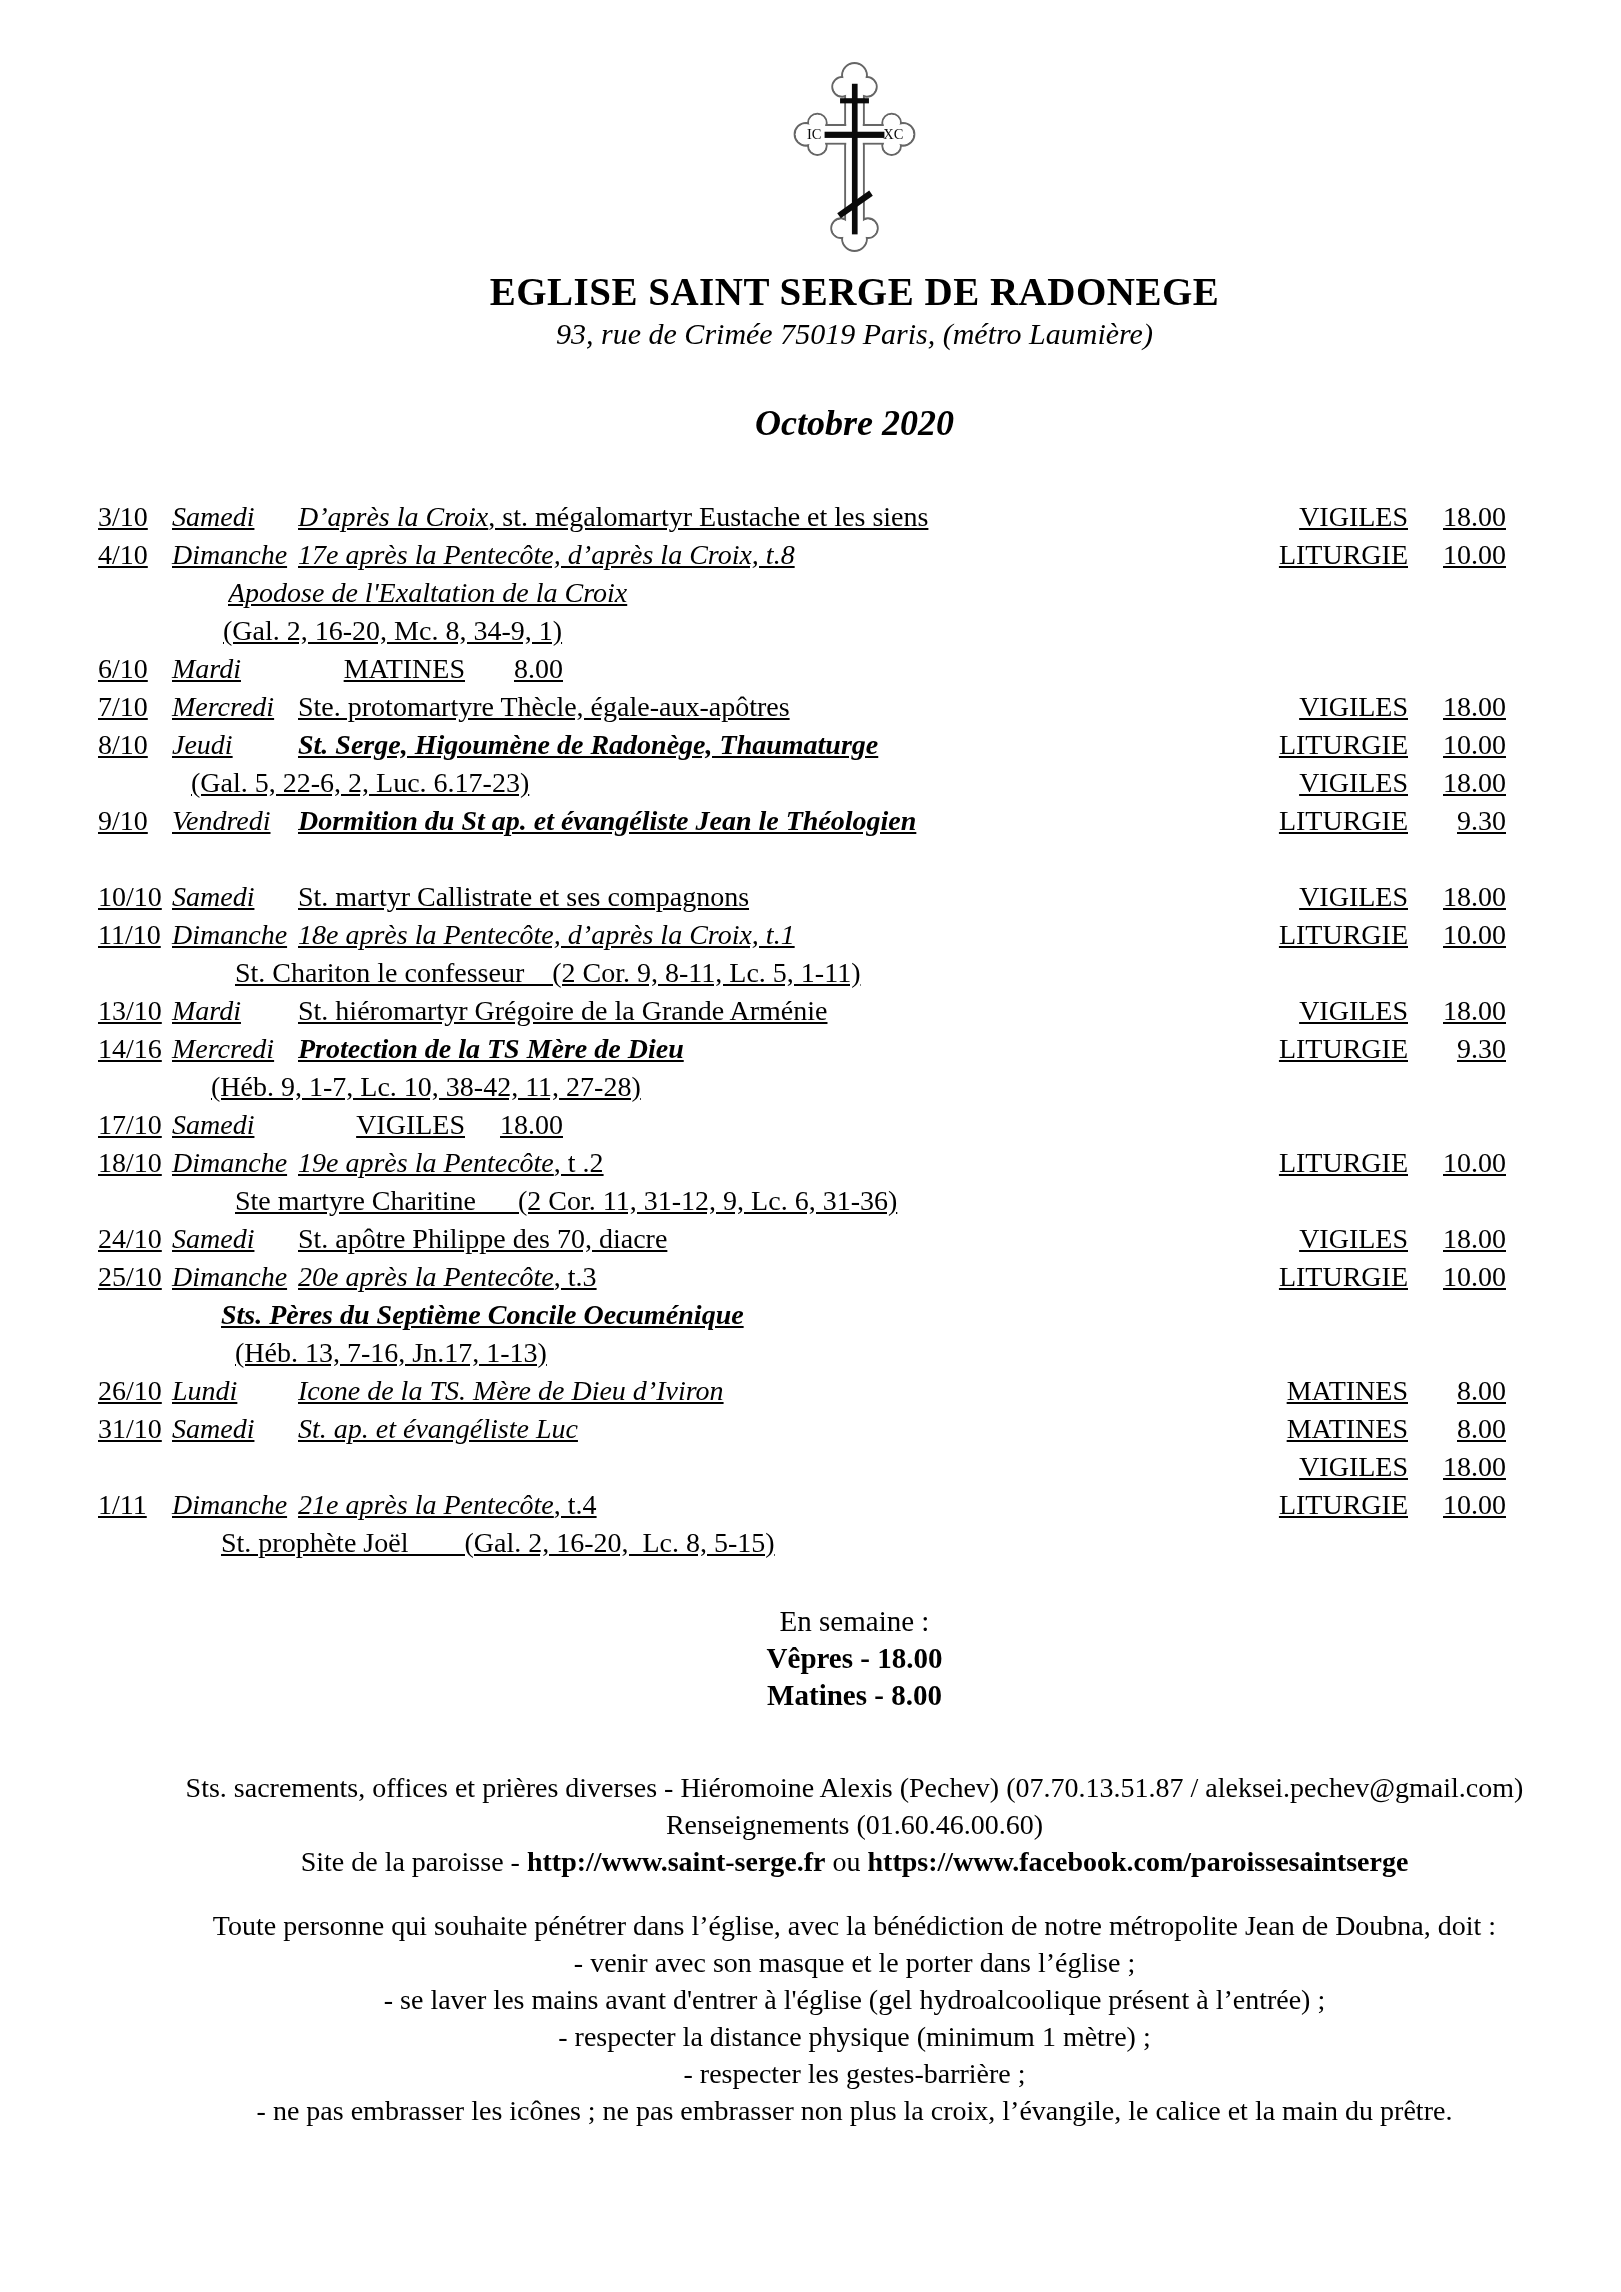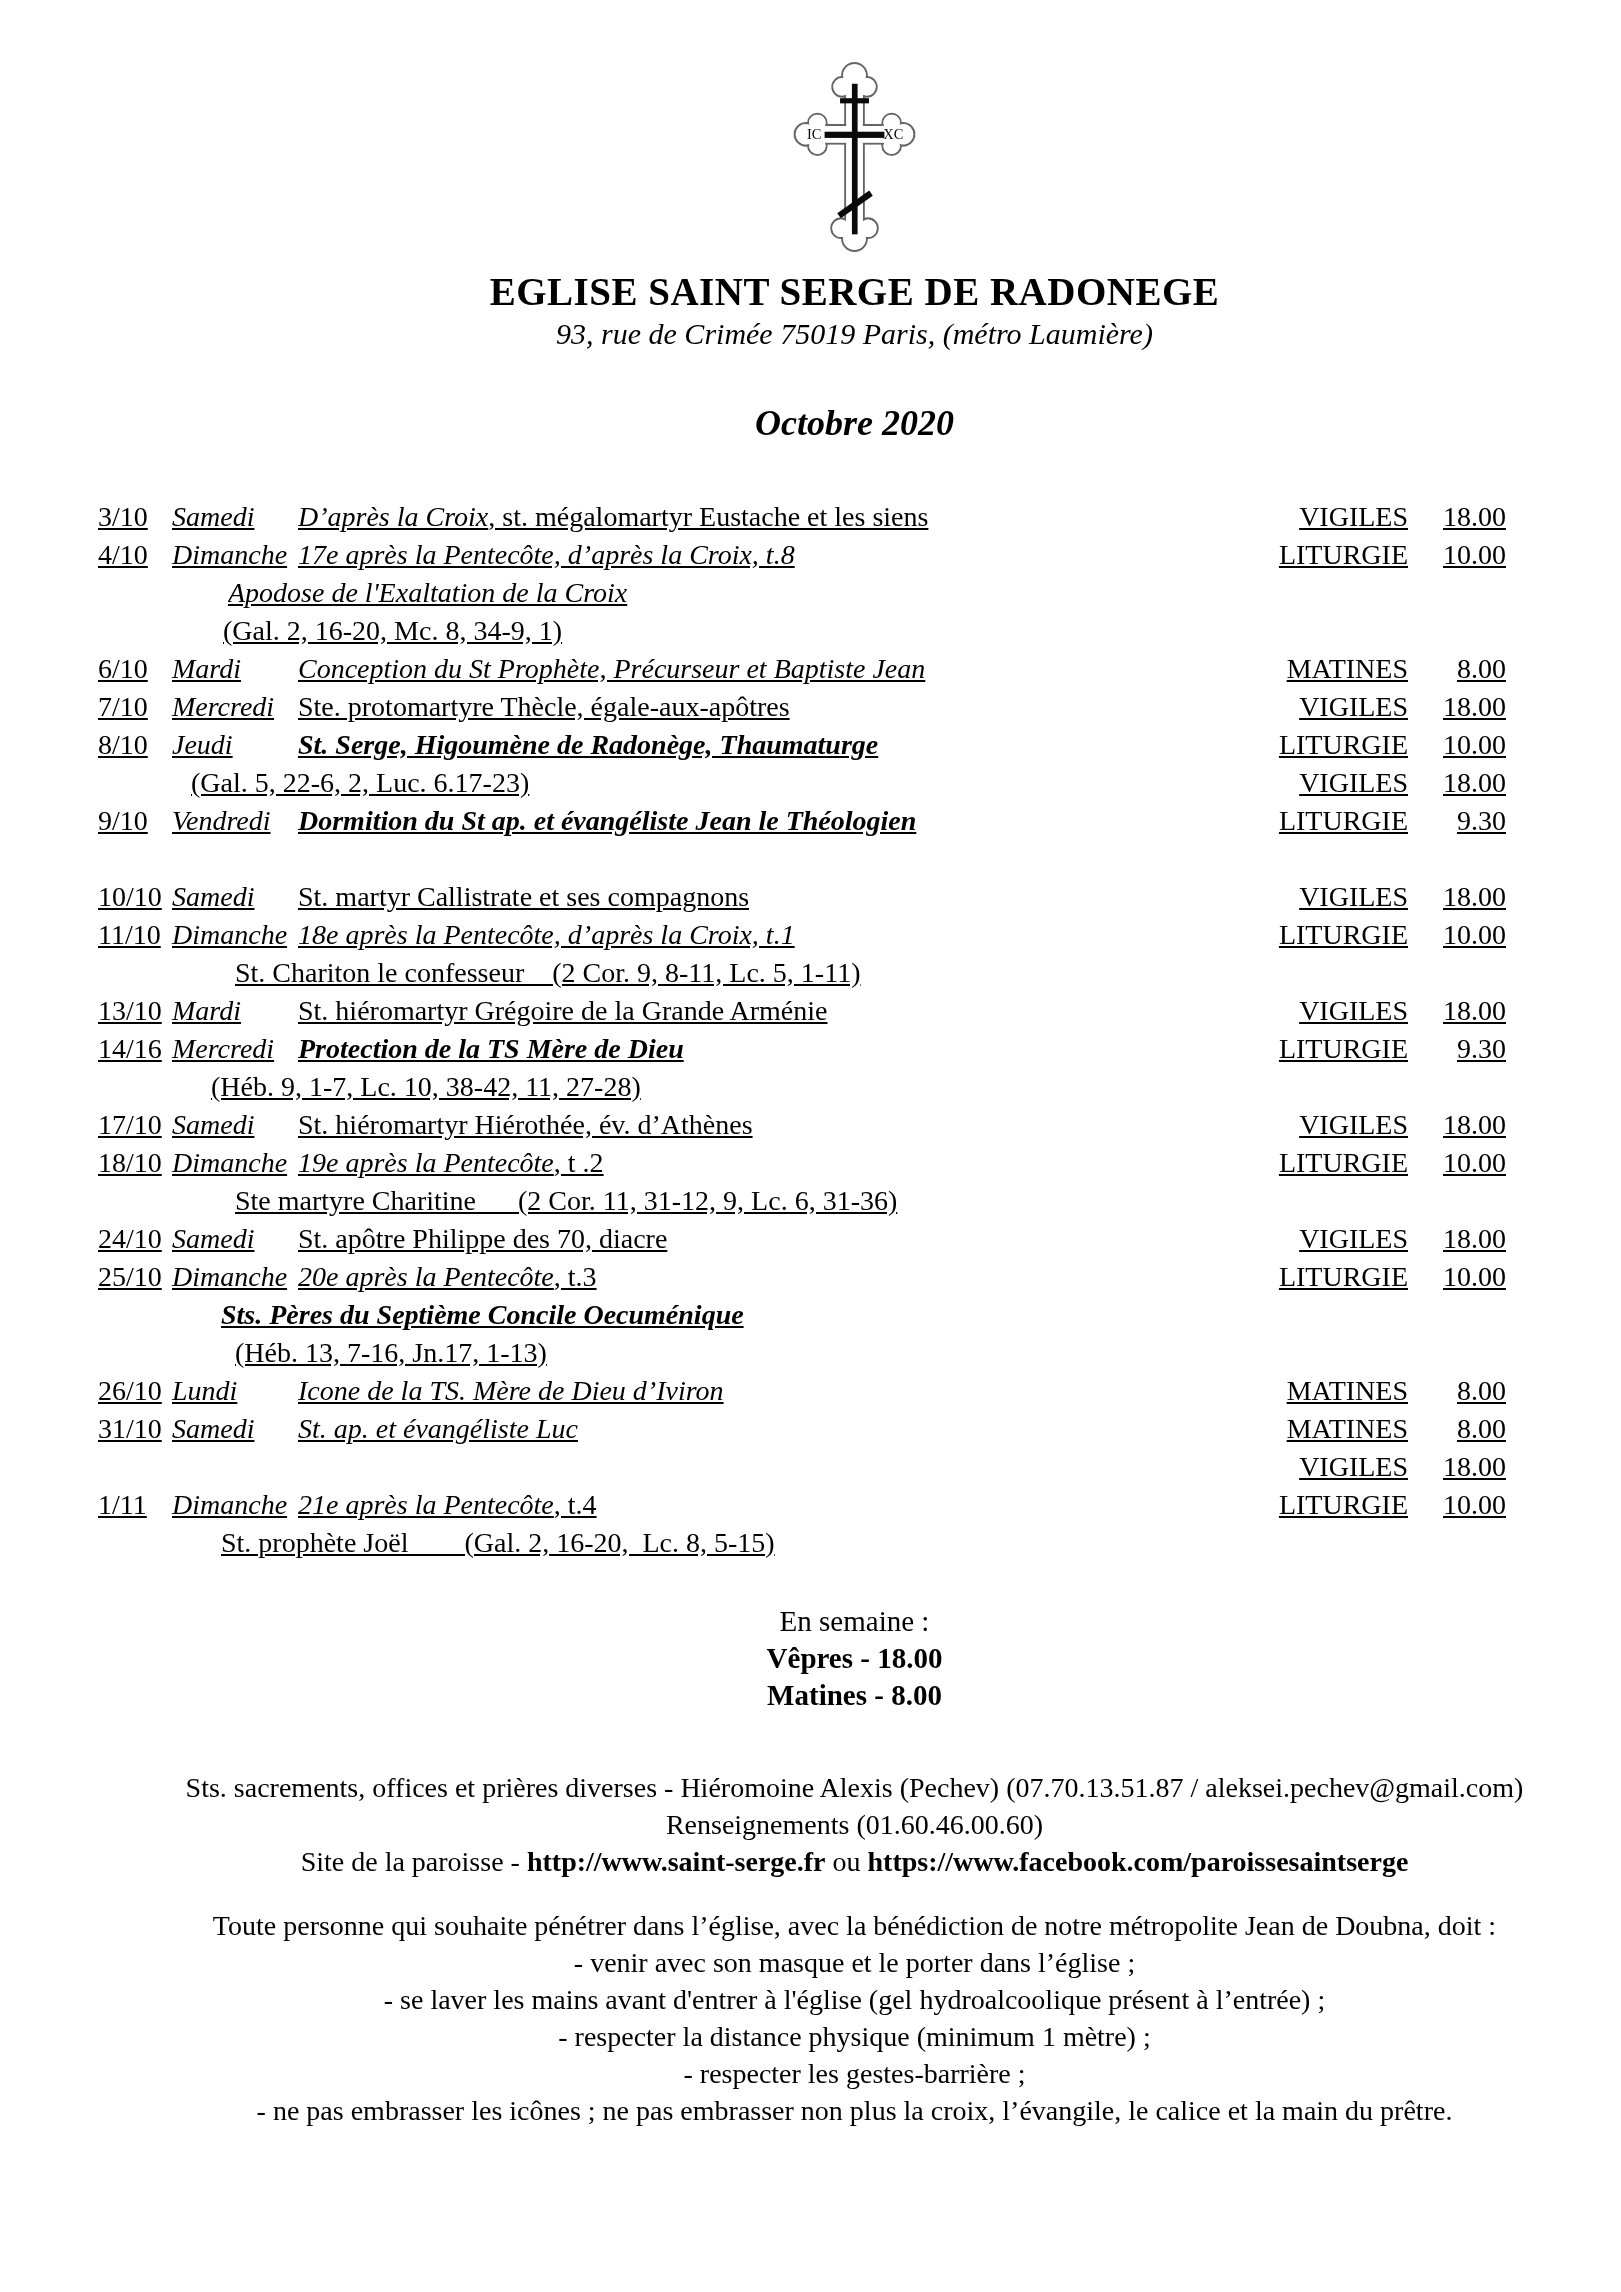--- a/index.html
+++ b/index.html
@@ -88,33 +88,33 @@
     <div class="church-title">EGLISE SAINT SERGE DE RADONEGE</div>
     <div class="church-address">93, rue de Crimée  75019 Paris, (métro Laumière)</div>
     <div class="month-title">Octobre 2020</div>
   </div>
 
   <div class="schedule" id="schedule">
       <div class="line"><span class="date">3/10</span><span class="day">Samedi</span><span class="desc"><span class="s-i">D’après la Croix</span><span class="s-r">, st. mégalomartyr Eustache et les siens</span></span><span class="svc">VIGILES</span><span class="time">18.00</span></div>
       <div class="line"><span class="date">4/10</span><span class="day">Dimanche</span><span class="desc"><span class="s-i">17e après la Pentecôte, d’après la Croix, t.8</span></span><span class="svc">LITURGIE</span><span class="time">10.00</span></div>
       <div class="line"><span class="spacer" style="width: 130px;"></span><span class="desc"><span class="s-i">Apodose de l'Exaltation de la Croix</span></span><span class="svc"></span><span class="time"></span></div>
       <div class="line"><span class="spacer" style="width: 125px;"></span><span class="desc"><span class="s-r">(Gal. 2, 16-20, Mc. 8, 34-9, 1)</span></span><span class="svc"></span><span class="time"></span></div>
-      <div class="line"><span class="date">6/10</span><span class="day">Mardi</span><span class="desc"><span class="s-i">Conception du St Prophète, Précurseur et Baptiste Jean</span></span><span class="svc">MATINES</span><span class="time">8.00</span></div>
+      <div class="line"><span class="date">6/10</span><span class="day">Mardi</span><span class="svc">MATINES</span><span class="time">8.00</span></div>
       <div class="line"><span class="date">7/10</span><span class="day">Mercredi</span><span class="desc"><span class="s-r">Ste. protomartyre Thècle, égale-aux-apôtres</span></span><span class="svc">VIGILES</span><span class="time">18.00</span></div>
       <div class="line"><span class="date">8/10</span><span class="day">Jeudi</span><span class="desc"><span class="s-bi">St. Serge, Higoumène de Radonège, Thaumaturge</span></span><span class="svc">LITURGIE</span><span class="time">10.00</span></div>
       <div class="line"><span class="spacer" style="width: 93px;"></span><span class="desc"><span class="s-r">(Gal. 5, 22-6, 2, Luc. 6.17-23)</span></span><span class="svc">VIGILES</span><span class="time">18.00</span></div>
       <div class="line"><span class="date">9/10</span><span class="day">Vendredi</span><span class="desc"><span class="s-bi">Dormition du St ap. et évangéliste Jean le Théologien</span></span><span class="svc">LITURGIE</span><span class="time">9.30</span></div>
       <div class="line"><span class="spacer" style="width: 103px;"></span><span class="svc"></span><span class="time"></span></div>
       <div class="line"><span class="date">10/10</span><span class="day">Samedi</span><span class="desc"><span class="s-r">St. martyr Callistrate et ses compagnons</span></span><span class="svc">VIGILES</span><span class="time">18.00</span></div>
       <div class="line"><span class="date">11/10</span><span class="day">Dimanche</span><span class="desc"><span class="s-i">18e après la Pentecôte, d’après la Croix, t.1</span></span><span class="svc">LITURGIE</span><span class="time">10.00</span></div>
       <div class="line"><span class="spacer" style="width: 137px;"></span><span class="desc"><span class="s-r">St. Chariton le confesseur    (2 Cor. 9, 8-11, Lc. 5, 1-11)</span></span><span class="svc"></span><span class="time"></span></div>
       <div class="line"><span class="date">13/10</span><span class="day">Mardi</span><span class="desc"><span class="s-r">St. hiéromartyr Grégoire de la Grande Arménie</span></span><span class="svc">VIGILES</span><span class="time">18.00</span></div>
       <div class="line"><span class="date">14/16</span><span class="day">Mercredi</span><span class="desc"><span class="s-bi">Protection de la TS Mère de Dieu</span></span><span class="svc">LITURGIE</span><span class="time">9.30</span></div>
       <div class="line"><span class="spacer" style="width: 113px;"></span><span class="desc"><span class="s-r">(Héb. 9, 1-7, Lc. 10, 38-42, 11, 27-28)</span></span><span class="svc"></span><span class="time"></span></div>
-      <div class="line"><span class="date">17/10</span><span class="day">Samedi</span><span class="desc"><span class="s-r">St. hiéromartyr Hiérothée, év. d’Athènes</span></span><span class="svc">VIGILES</span><span class="time">18.00</span></div>
+      <div class="line"><span class="date">17/10</span><span class="day">Samedi</span><span class="svc">VIGILES</span><span class="time">18.00</span></div>
       <div class="line"><span class="date">18/10</span><span class="day">Dimanche</span><span class="desc"><span class="s-i">19e après la Pentecôte</span><span class="s-r">, t .2</span></span><span class="svc">LITURGIE</span><span class="time">10.00</span></div>
       <div class="line"><span class="spacer" style="width: 137px;"></span><span class="desc"><span class="s-r">Ste martyre Charitine      (2 Cor. 11, 31-12, 9, Lc. 6, 31-36)</span></span><span class="svc"></span><span class="time"></span></div>
       <div class="line"><span class="date">24/10</span><span class="day">Samedi</span><span class="desc"><span class="s-r">St. apôtre Philippe des 70, diacre</span></span><span class="svc">VIGILES</span><span class="time">18.00</span></div>
       <div class="line"><span class="date">25/10</span><span class="day">Dimanche</span><span class="desc"><span class="s-i">20e après la Pentecôte</span><span class="s-r">, t.3</span></span><span class="svc">LITURGIE</span><span class="time">10.00</span></div>
       <div class="line"><span class="spacer" style="width: 123px;"></span><span class="desc"><span class="s-bi">Sts. Pères du Septième Concile Oecuménique</span></span><span class="svc"></span><span class="time"></span></div>
       <div class="line"><span class="spacer" style="width: 137px;"></span><span class="desc"><span class="s-r">(Héb. 13, 7-16, Jn.17, 1-13)</span></span><span class="svc"></span><span class="time"></span></div>
       <div class="line"><span class="date">26/10</span><span class="day">Lundi</span><span class="desc"><span class="s-i">Icone de la TS. Mère de Dieu d’Iviron</span></span><span class="svc">MATINES</span><span class="time">8.00</span></div>
       <div class="line"><span class="date">31/10</span><span class="day">Samedi</span><span class="desc"><span class="s-i">St. ap. et évangéliste Luc</span></span><span class="svc">MATINES</span><span class="time">8.00</span></div>
       <div class="line"><span class="spacer" style="width: 0px;"></span><span class="desc"></span><span class="svc">VIGILES</span><span class="time">18.00</span></div>
       <div class="line"><span class="date">1/11</span><span class="day">Dimanche</span><span class="desc"><span class="s-i">21e après la Pentecôte</span><span class="s-r">, t.4</span></span><span class="svc">LITURGIE</span><span class="time">10.00</span></div>

